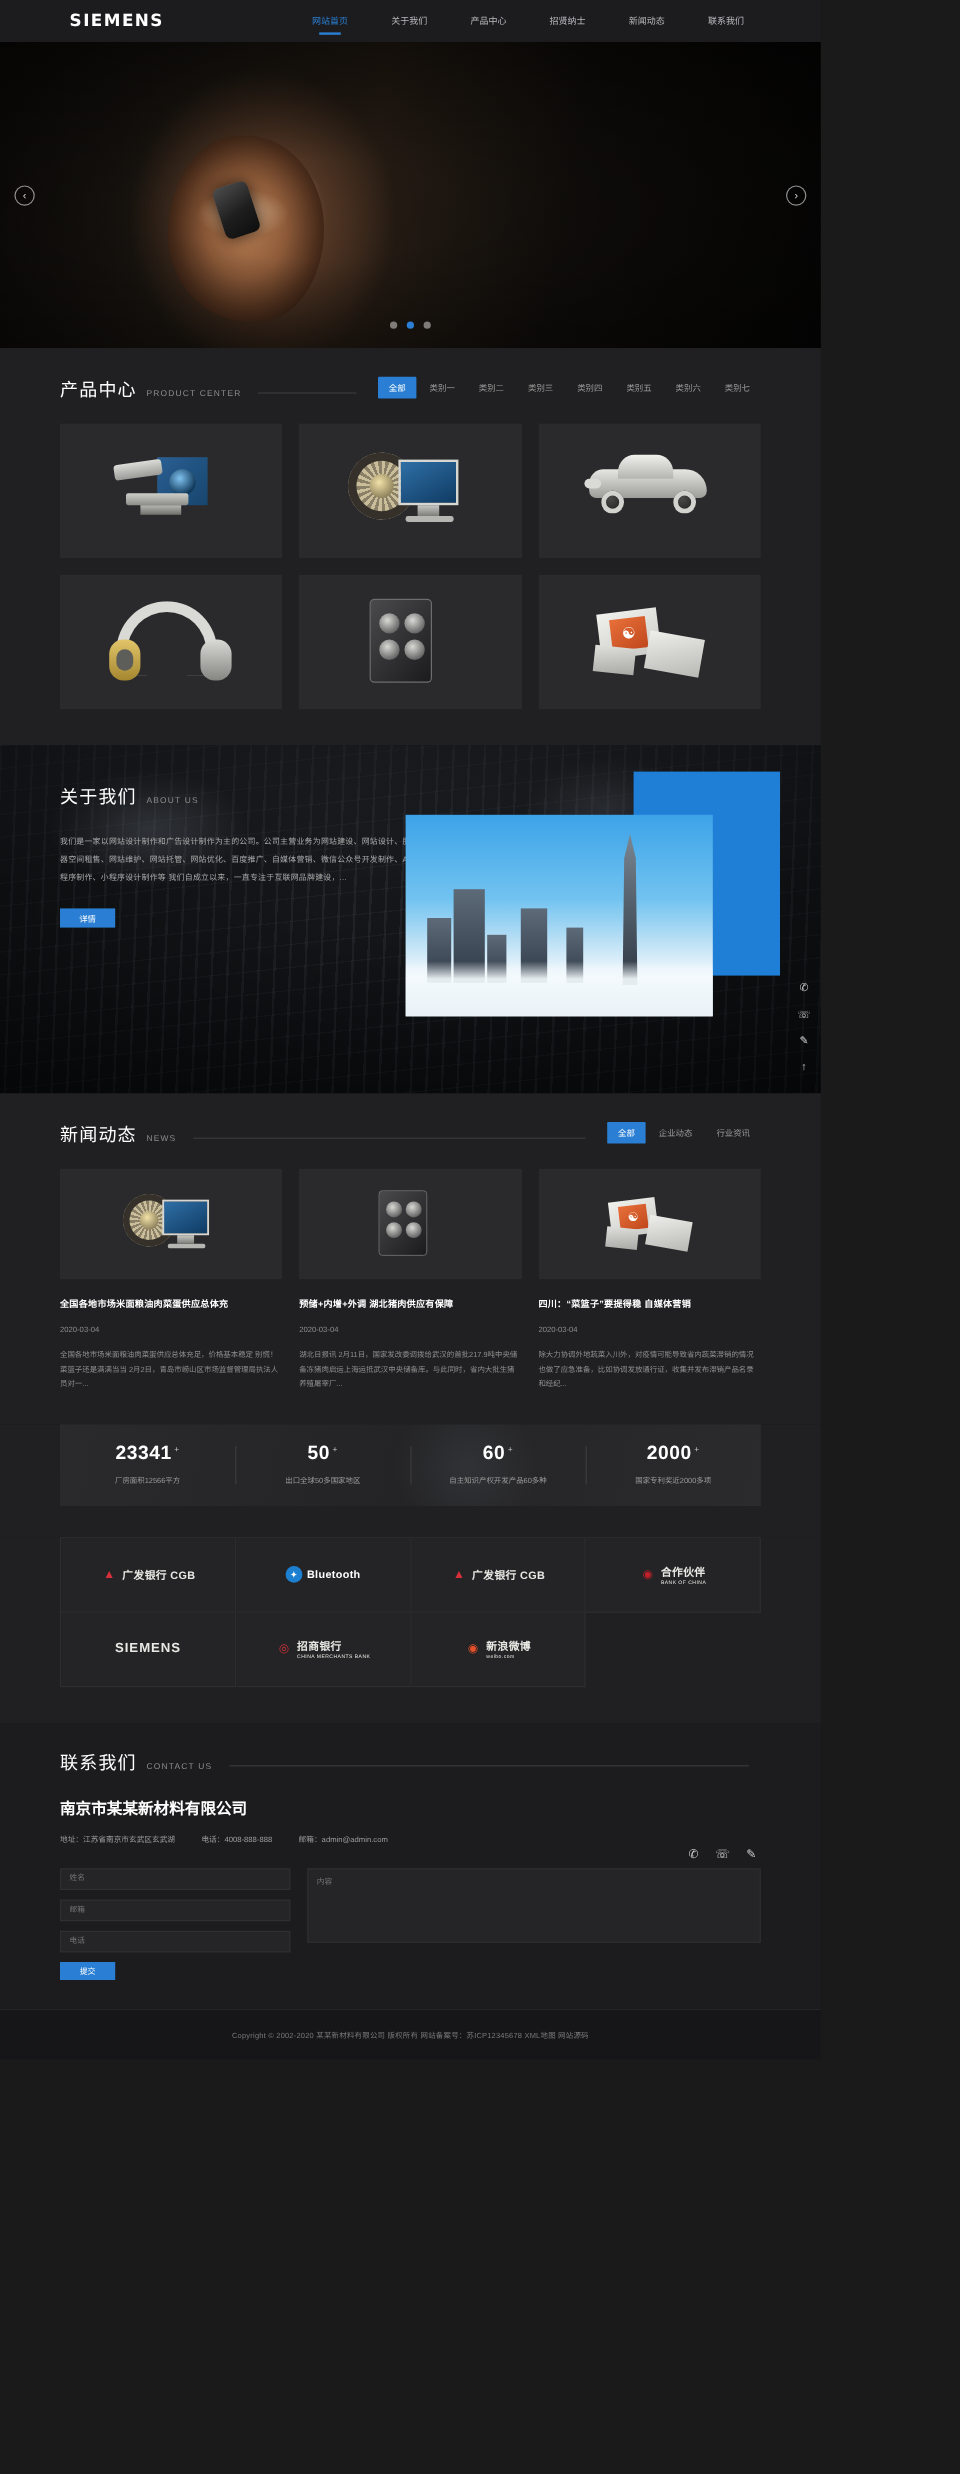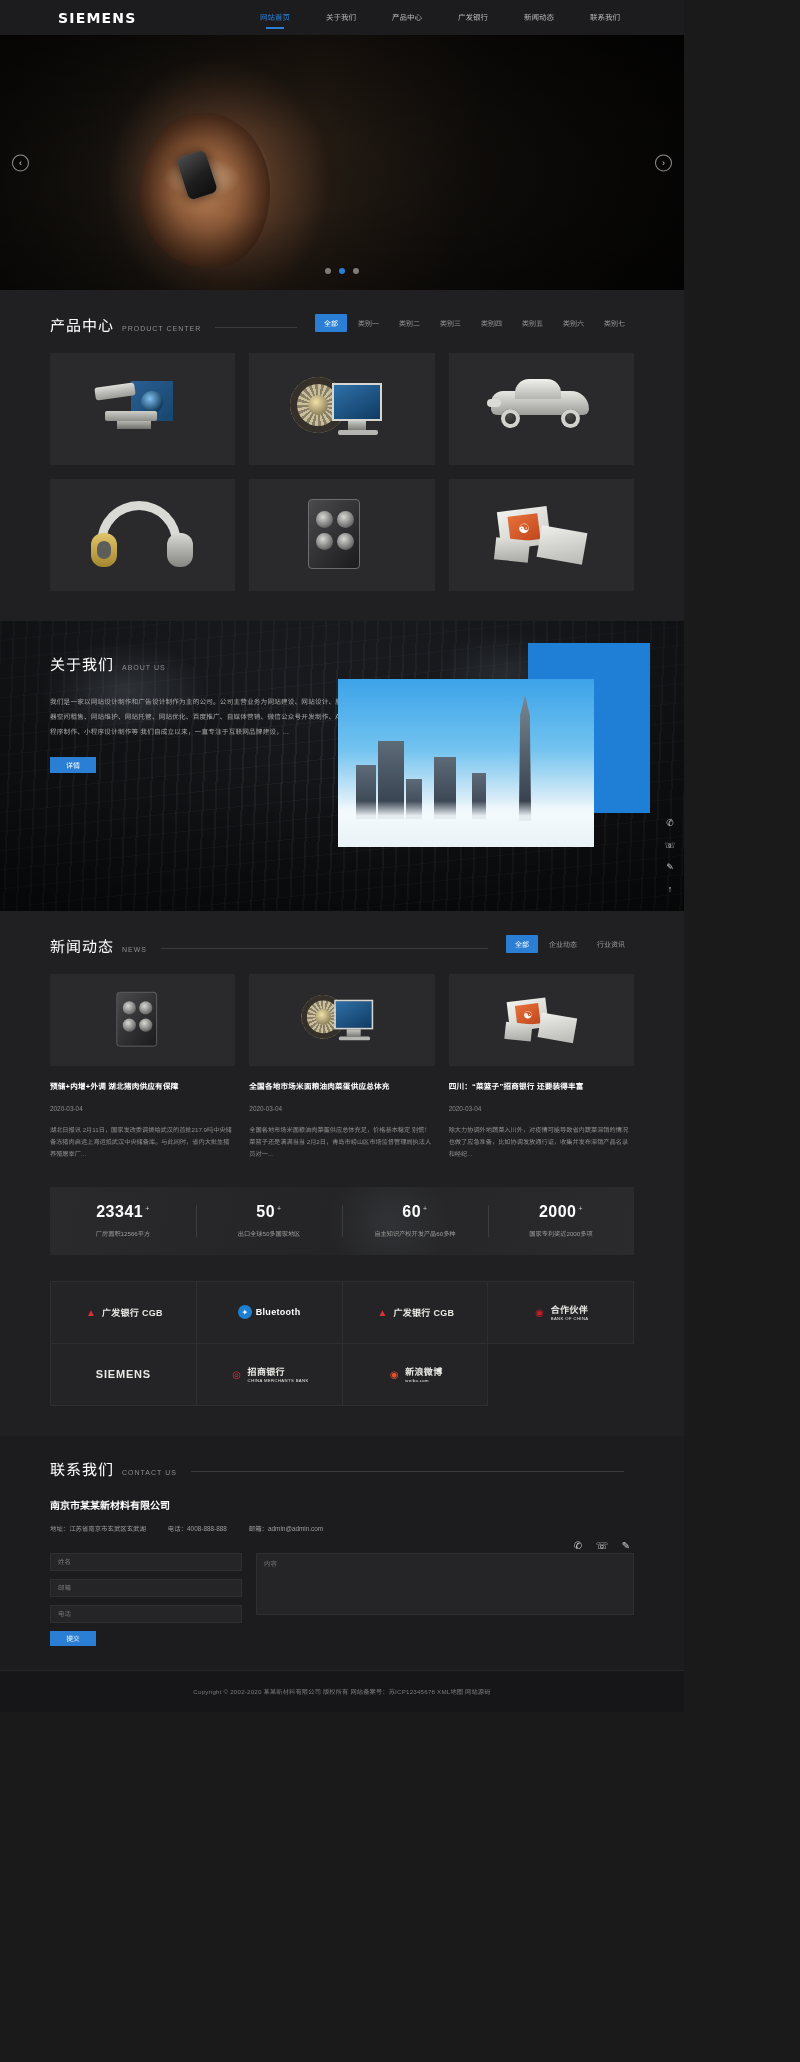--- a/index.html
+++ b/index.html
@@ -452,21 +452,21 @@
     width: 14px; height: 14px;
     display: flex; align-items: center; justify-content: center;
     font-size: 10px;
   }
   .plogo .ptext { font-size: 9px; font-weight: 700; letter-spacing: 0.3px; }
   .plogo .psub { font-size: 4.2px; letter-spacing: 0.4px; display:block; font-weight: 400; }
 
   
   .contact { background: #1c1c1e; padding: 0 50px 24px; position: relative; }
   .contact .sec-head { padding-top: 26px; padding-bottom: 14px; }
-  .company { font-size: 10px; color: #ffffff; font-weight: 700; margin-top: 6px; }
+  .company { font-size: 13px; color: #ffffff; font-weight: 700; margin-top: 6px; }
   .meta {
     margin-top: 12px;
     display: flex;
     gap: 22px;
     font-size: 6.4px;
     color: #9c9c9c;
   }
   .contact-soc {
     position: absolute;
     right: 52px; top: 104px;
@@ -541,21 +541,21 @@
 <body>
 
 <div class="page">
 
   <div class="header">
     <div class="logo">SIEMENS</div>
     <div class="nav">
       <div class="nav-item active">网站首页</div>
       <div class="nav-item">关于我们</div>
       <div class="nav-item">产品中心</div>
-      <div class="nav-item">广发银行</div>
+      <div class="nav-item">招贤纳士</div>
       <div class="nav-item">新闻动态</div>
       <div class="nav-item">联系我们</div>
     </div>
   </div>
 
   <div class="banner">
     <div class="banner-bg"></div>
     <div class="banner-hand"></div>
     <div class="banner-obj"></div>
     <div class="banner-vignette"></div>
@@ -679,56 +679,56 @@
       <div class="sec-line"></div>
       <div class="sec-tabs">
         <div class="tab active">全部</div>
         <div class="tab">企业动态</div>
         <div class="tab">行业资讯</div>
       </div>
     </div>
     <div class="news-grid">
       <div class="news-card">
         <div class="news-thumb">
+          <div class="prod-art a2">
+            <span class="p-a"></span>
+              <span class="p-b"></span>
+              <span class="p-c"></span>
+              <span class="p-d"></span>
+              <span class="p-e"></span>
+          </div>
+        </div>
+        <div class="news-title">全国各地市场米面粮油肉菜蛋供应总体充</div>
+        <div class="news-date">2020-03-04</div>
+        <div class="news-desc">全国各地市场米面粮油肉菜蛋供应总体充足，价格基本稳定 别慌！菜篮子还是满满当当 2月2日，青岛市崂山区市场监督管理局执法人员对一...</div>
+      </div>
+      <div class="news-card">
+        <div class="news-thumb">
           <div class="prod-art a5">
             <span class="p-a"></span>
               <span class="p-b"></span>
               <span class="p-c"></span>
               <span class="p-d"></span>
               <span class="p-e"></span>
           </div>
         </div>
         <div class="news-title">预储+内增+外调 湖北猪肉供应有保障</div>
         <div class="news-date">2020-03-04</div>
         <div class="news-desc">湖北日报讯 2月11日，国家发改委调拨给武汉的首批217.9吨中央储备冻猪肉启运上海运抵武汉中央储备库。与此同时，省内大批生猪养殖屠宰厂...</div>
-      </div>
-      <div class="news-card">
-        <div class="news-thumb">
-          <div class="prod-art a2">
-            <span class="p-a"></span>
-              <span class="p-b"></span>
-              <span class="p-c"></span>
-              <span class="p-d"></span>
-              <span class="p-e"></span>
-          </div>
-        </div>
-        <div class="news-title">全国各地市场米面粮油肉菜蛋供应总体充</div>
-        <div class="news-date">2020-03-04</div>
-        <div class="news-desc">全国各地市场米面粮油肉菜蛋供应总体充足，价格基本稳定 别慌！菜篮子还是满满当当 2月2日，青岛市崂山区市场监督管理局执法人员对一...</div>
       </div>
       <div class="news-card">
         <div class="news-thumb">
           <div class="prod-art a6">
             <span class="p-a"></span>
               <span class="p-b">☯</span>
               <span class="p-c"></span>
               <span class="p-d"></span>
           </div>
         </div>
-        <div class="news-title">四川：“菜篮子”招商银行 还要装得丰富</div>
+        <div class="news-title">四川：“菜篮子”要提得稳 自媒体营销</div>
         <div class="news-date">2020-03-04</div>
         <div class="news-desc">除大力协调外地蔬菜入川外，对疫情可能导致省内蔬菜滞销的情况也做了应急准备，比如协调发放通行证，收集并发布滞销产品名录和经纪...</div>
       </div>
     </div>
   </div>
 
   <div class="stats-wrap">
     <div class="stats">
       <div class="stat">
         <div class="stat-num"><span>23341</span><sup>+</sup></div>

